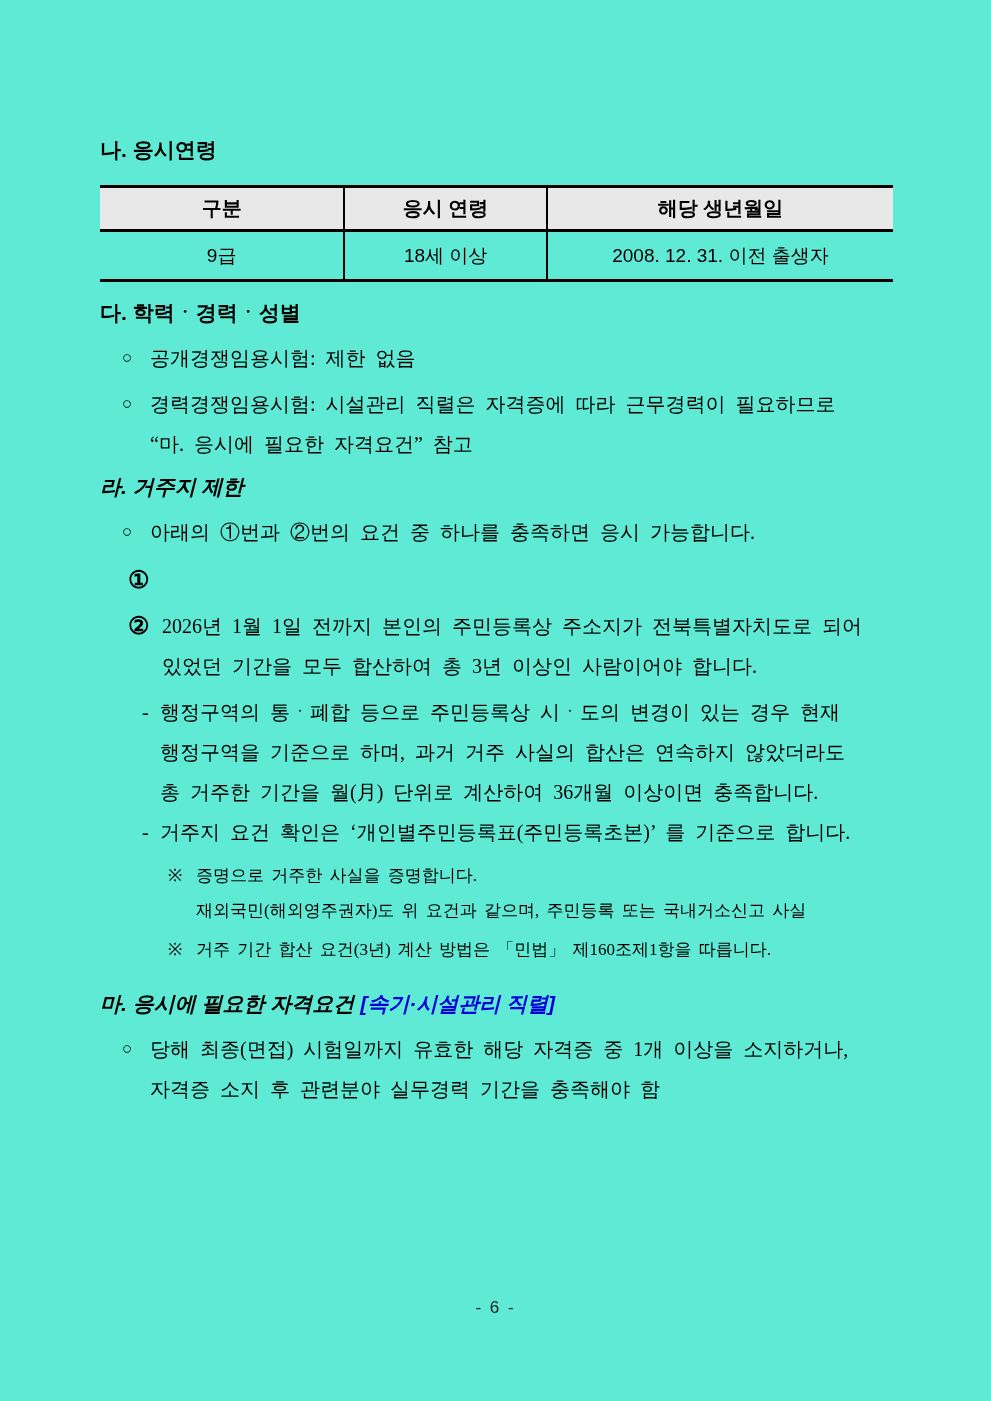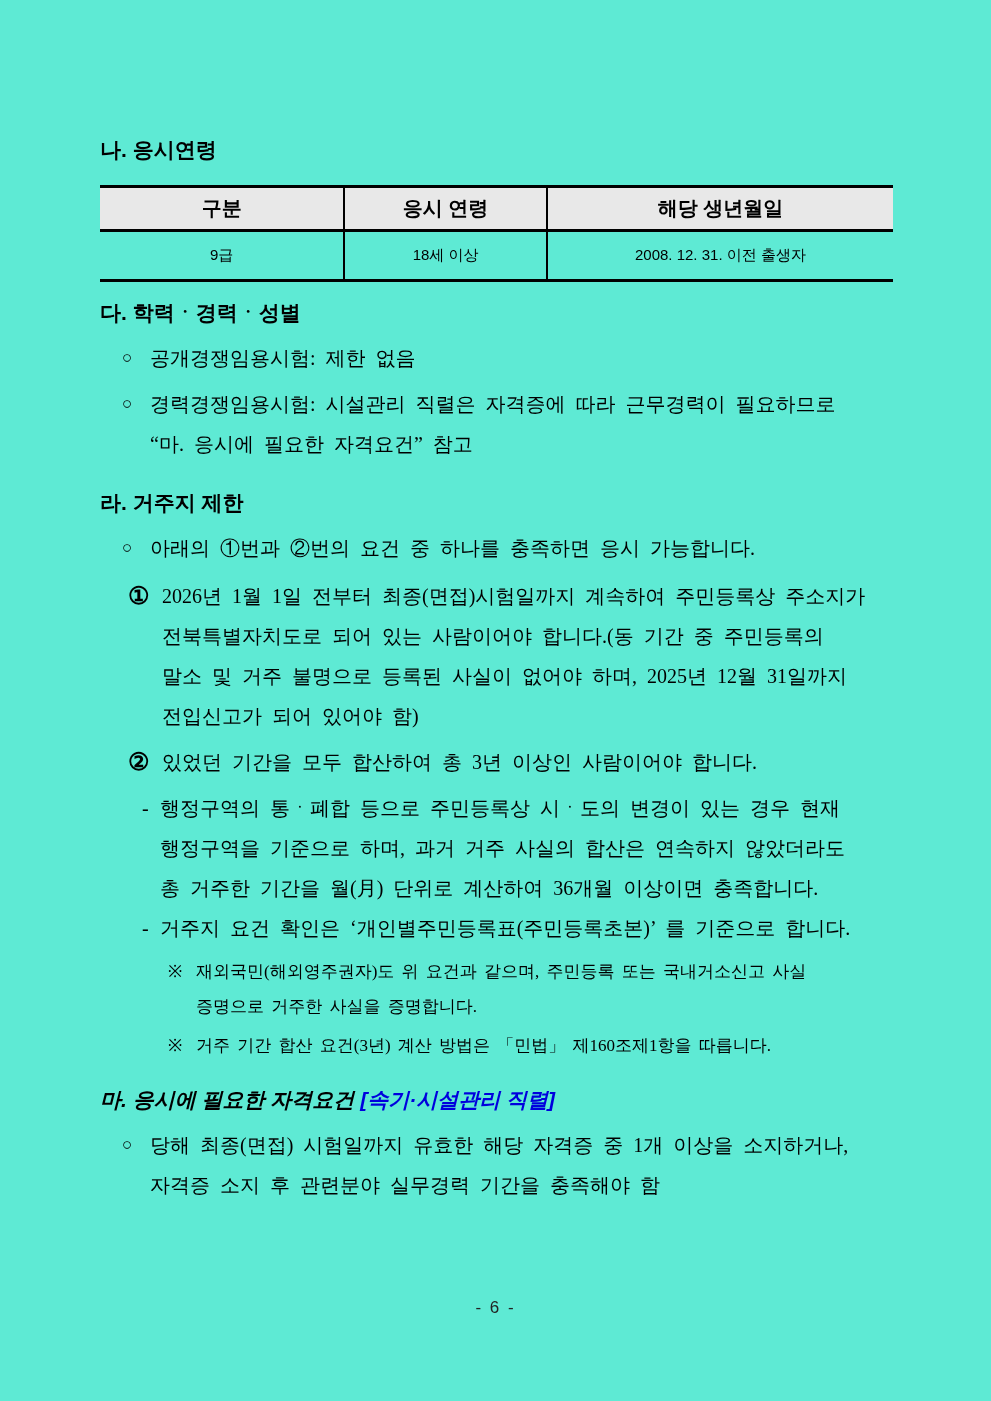--- a/index.html
+++ b/index.html
@@ -16,21 +16,21 @@
   .content { padding: 135px 96px 0 100px; }
 
   .sec-heading {
     font-family: "Liberation Sans", "DejaVu Sans", sans-serif;
     font-weight: 700;
     font-size: 21px;
     line-height: 30px;
     white-space: nowrap;
   }
   .h-da { margin-top: 16px; }
-  .h-ra { margin-top: 24px; }
+  .h-ra { margin-top: 8px; font-style: italic; }
   .h-ma { margin-top: 22px; font-style: italic; }
   .blue { color: var(--accent-blue); }
 
   
   .age-table {
     width: 793px;
     margin-top: 20px;
     border-collapse: collapse;
     table-layout: fixed;
     text-align: center;
@@ -38,21 +38,21 @@
   }
   .age-table { border-top: 3px solid #000; border-bottom: 3px solid #000; }
   .age-table th {
     background: var(--hdr-bg);
     border-bottom: 3px solid #000;
     height: 44px;
     font-size: 20px;
     font-weight: 700;
     margin-left: 40px;
   }
-  .age-table td { height: 50px; font-size: 15px; font-weight: 400; }
+  .age-table td { height: 50px; font-size: 19px; font-weight: 400; }
   .age-table th.c1, .age-table td.c1 { width: 240px; border-right: 2px solid #000; }
   .age-table th.c2, .age-table td.c2 { width: 199px; border-right: 2px solid #000; }
   .age-table th.c3, .age-table td.c3 { width: 340px; }
 
   
   .para {
     display: flex;
     align-items: flex-start;
     font-size: 20px;
     line-height: 40px;
@@ -136,31 +136,26 @@
 
     <div class="para lvl-circle">
       <span class="marker">○</span>
       <div class="lines">
         <div class="line">아래의 ①번과 ②번의 요건 중 하나를 충족하면 응시 가능합니다.</div>
       </div>
     </div>
 
     <div class="para lvl-num">
       <span class="marker">①</span>
-      <div class="lines">
-        <div class="line"><span class="b">2026년 1월 1일 전부터</span><span> 최종(면접)시험일까지 계속하여 주민등록상 주소지가</span></div>
-        <div class="line"><span class="b">전북특별자치도</span><span>로 되어 있는 사람이어야 합니다.(동 기간 중 주민등록의</span></div>
-        <div class="line">말소 및 거주 불명으로 등록된 사실이 없어야 하며, 2025년 12월 31일까지</div>
-        <div class="line">전입신고가 되어 있어야 함)</div>
-      </div>
     </div>
 
     <div class="para lvl-num mt6">
       <span class="marker">②</span>
       <div class="lines">
+        <div class="line"><span class="b">2026년 1월 1일 전까지</span><span> 본인의 주민등록상 주소지가 </span><span class="b">전북특별자치도로 되어</span></div>
         <div class="line"><span class="b">있었던 기간을 모두 합산</span><span>하여 </span><span class="b">총 3년 이상인 사람</span><span>이어야 합니다.</span></div>
       </div>
     </div>
 
     <div class="para lvl-dash">
       <span class="marker">-</span>
       <div class="lines">
         <div class="line">행정구역의 통ㆍ폐합 등으로 주민등록상 시ㆍ도의 변경이 있는 경우 현재</div>
         <div class="line">행정구역을 기준으로 하며, 과거 거주 사실의 합산은 연속하지 않았더라도</div>
         <div class="line">총 거주한 기간을 월(月) 단위로 계산하여 36개월 이상이면 충족합니다.</div>
@@ -170,22 +165,22 @@
     <div class="para lvl-dash mt0">
       <span class="marker">-</span>
       <div class="lines">
         <div class="line">거주지 요건 확인은 ‘개인별주민등록표(주민등록초본)’ 를 기준으로 합니다.</div>
       </div>
     </div>
 
     <div class="para lvl-note">
       <span class="marker">※</span>
       <div class="lines">
+        <div class="line">증명으로 거주한 사실을 증명합니다.</div>
         <div class="line">재외국민(해외영주권자)도 위 요건과 같으며, 주민등록 또는 국내거소신고 사실</div>
-        <div class="line">증명으로 거주한 사실을 증명합니다.</div>
       </div>
     </div>
 
     <div class="para lvl-note note2">
       <span class="marker">※</span>
       <div class="lines">
         <div class="line">거주 기간 합산 요건(3년) 계산 방법은 「민법」 제160조제1항을 따릅니다.</div>
       </div>
     </div>
 

